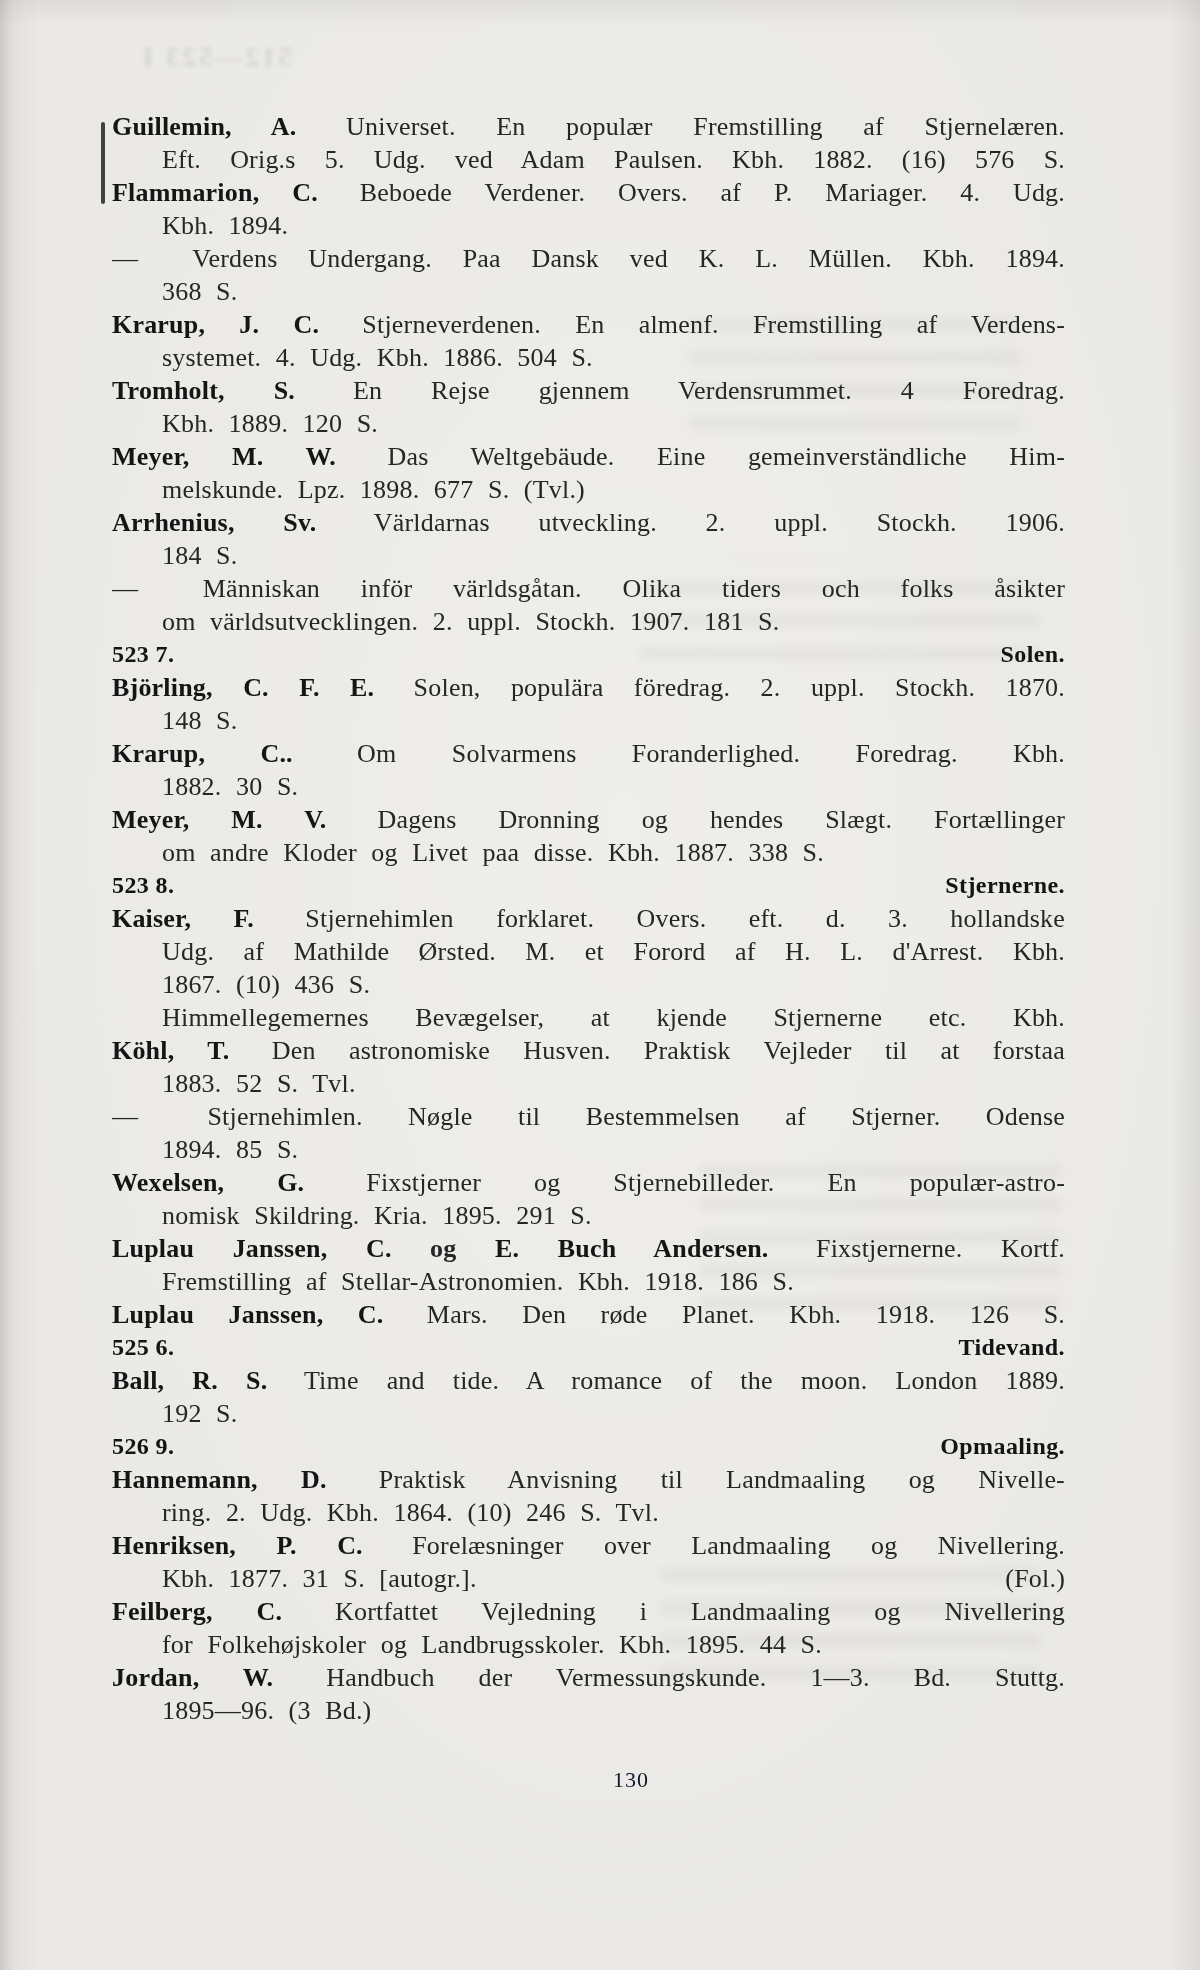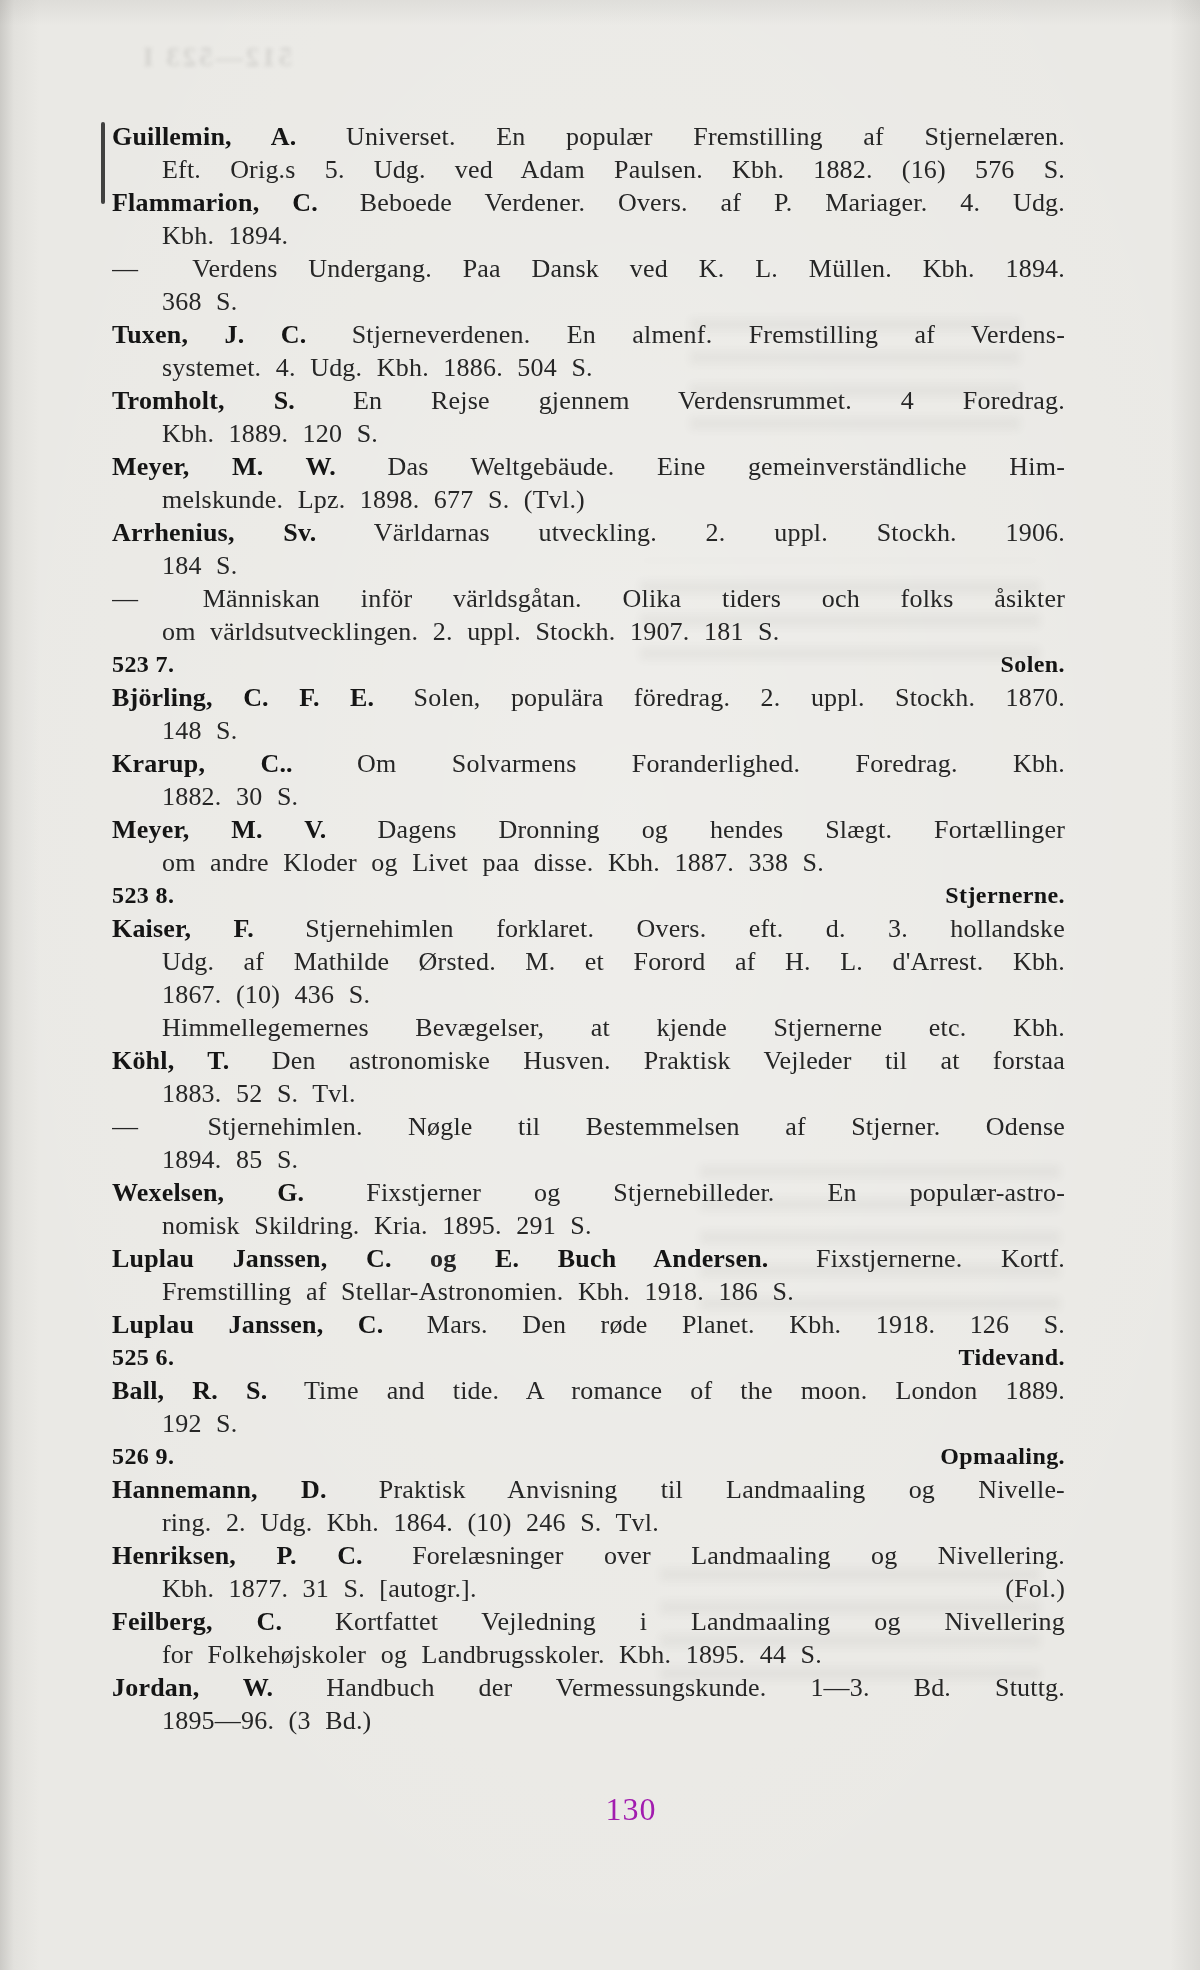--- a/index.html
+++ b/index.html
@@ -12,41 +12,41 @@
     overflow:hidden;
   }
   .page::before{
     content:"";position:absolute;inset:0;pointer-events:none;
     background:
       linear-gradient(90deg, rgba(80,78,74,.20) 0px, rgba(80,78,74,.05) 14px, rgba(0,0,0,0) 40px),
       linear-gradient(270deg, rgba(80,78,74,.10) 0px, rgba(0,0,0,0) 30px),
       linear-gradient(180deg, rgba(80,78,74,.08) 0px, rgba(0,0,0,0) 26px),
       radial-gradient(ellipse at 52% 42%, rgba(255,255,255,.22), rgba(0,0,0,0) 75%);
   }
-  .column{position:absolute;left:112px;top:120px;width:953px;}
+  .column{position:absolute;left:112px;top:110px;width:953px;}
   .line{
     font-size:26px;line-height:33px;height:33px;
     word-spacing:.30em;letter-spacing:.2px;
     overflow:hidden;
   }
   .just{text-align:justify;text-align-last:justify;word-spacing:.05em;}
   .cont{padding-left:50px;}
   .author{font-weight:700;color:#151515;margin-right:9px;}
   .author.no-gap{margin-right:0;}
   .joiner{font-weight:700;}
   .dash{display:inline-block;width:50px;}
   .split{display:flex;justify-content:space-between;text-align:center;}
   .section-row{
     display:flex;justify-content:space-between;
     font-weight:700;font-size:24px;line-height:33px;height:33px;
     color:#141414;letter-spacing:.4px;
   }
   .page-number{
-    margin-top:54px;text-align:center;padding-left:85px;
-    font-size:32px;letter-spacing:1px;color:#a21caf;
+    margin-top:40px;text-align:center;padding-left:85px;
+    font-size:22px;letter-spacing:1px;color:#0f172a;
   }
   .bleed{
     position:absolute;top:42px;left:140px;
     transform:scaleX(-1);filter:blur(2px);opacity:.15;
     font-weight:700;font-size:27px;letter-spacing:3px;color:#55534f;
   }
   .artifact-line{
     position:absolute;left:101px;top:122px;width:4px;height:82px;
     background:#232323;border-radius:2px;opacity:.85;
   }
@@ -75,21 +75,21 @@
         </div>
         <div class="entry">
           <div class="line just"><span class="author">Flammarion, C.</span> <span class="txt">Beboede Verdener. Overs. af P. Mariager. 4. Udg.</span></div>
           <div class="line cont"><span class="txt">Kbh. 1894.</span></div>
         </div>
         <div class="entry">
           <div class="line just"><span class="dash">—</span> <span class="txt">Verdens Undergang. Paa Dansk ved K. L. Müllen. Kbh. 1894.</span></div>
           <div class="line cont"><span class="txt">368 S.</span></div>
         </div>
         <div class="entry">
-          <div class="line just"><span class="author">Tuxen, J. C.</span> <span class="txt">Stjerneverdenen. En almenf. Fremstilling af Verdens-</span></div>
+          <div class="line just"><span class="author">Krarup, J. C.</span> <span class="txt">Stjerneverdenen. En almenf. Fremstilling af Verdens-</span></div>
           <div class="line cont"><span class="txt">systemet. 4. Udg. Kbh. 1886. 504 S.</span></div>
         </div>
         <div class="entry">
           <div class="line just"><span class="author">Tromholt, S.</span> <span class="txt">En Rejse gjennem Verdensrummet. 4 Foredrag.</span></div>
           <div class="line cont"><span class="txt">Kbh. 1889. 120 S.</span></div>
         </div>
         <div class="entry">
           <div class="line just"><span class="author">Meyer, M. W.</span> <span class="txt">Das Weltgebäude. Eine gemeinverständliche Him-</span></div>
           <div class="line cont"><span class="txt">melskunde. Lpz. 1898. 677 S. (Tvl.)</span></div>
         </div>

